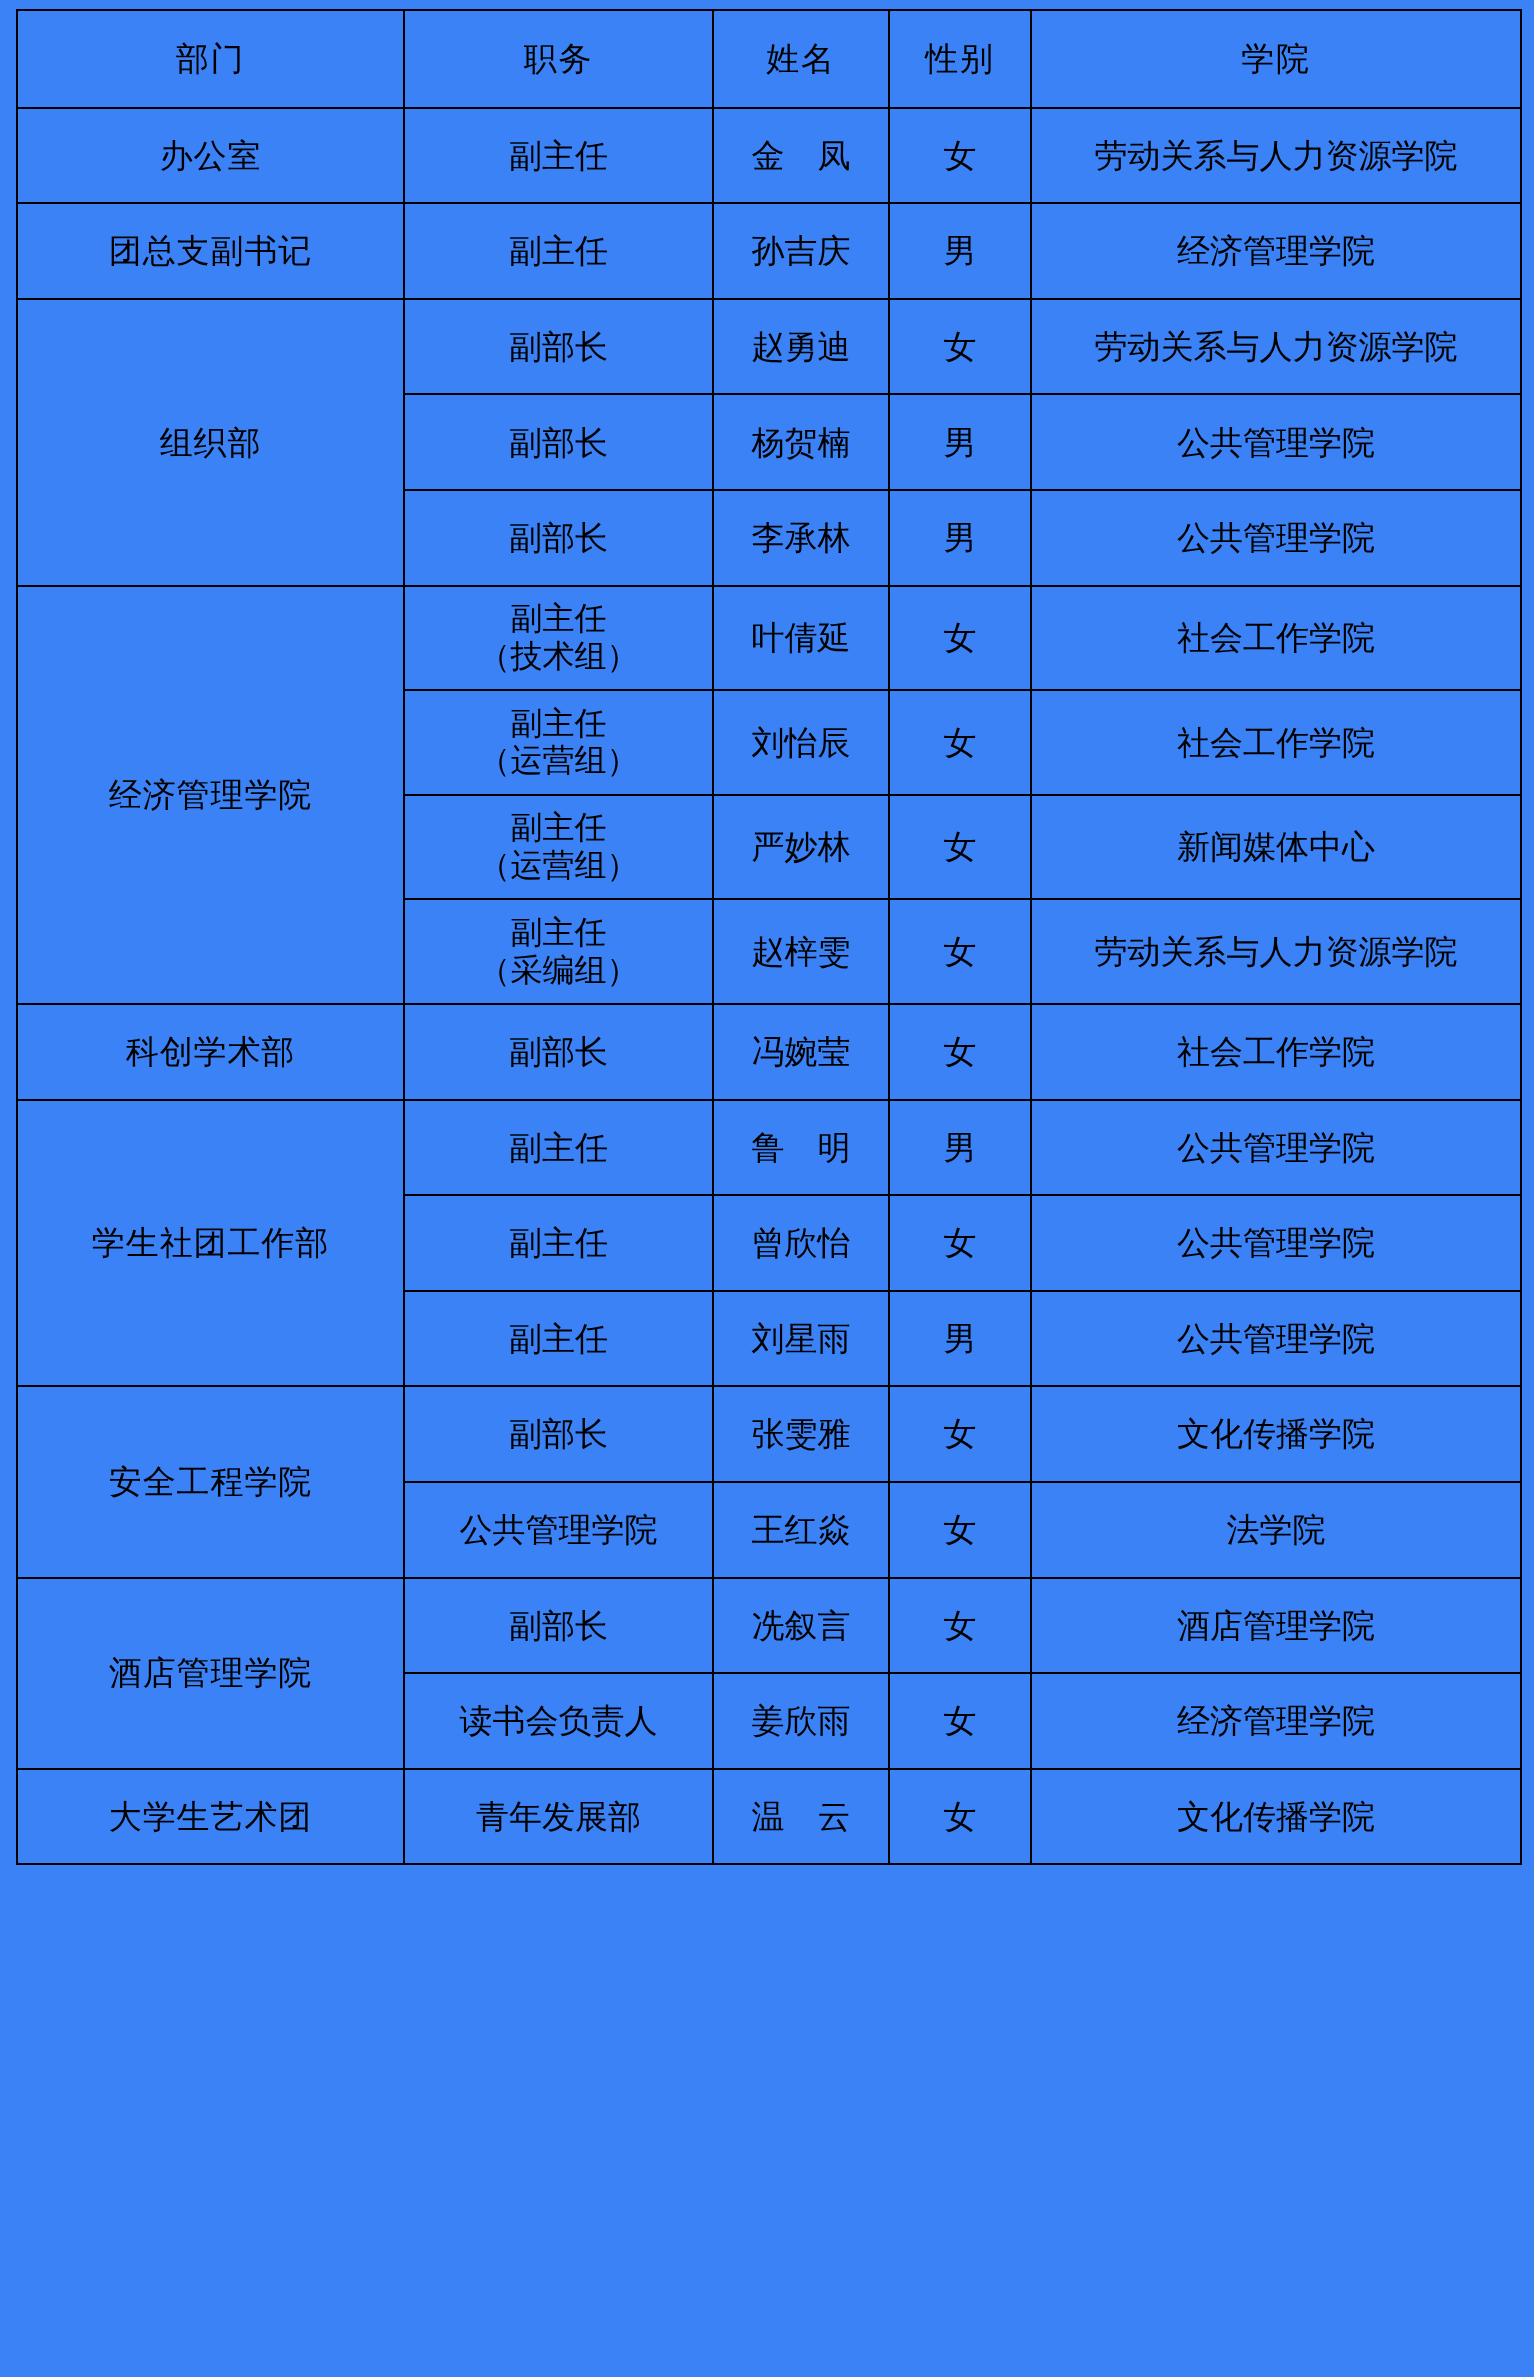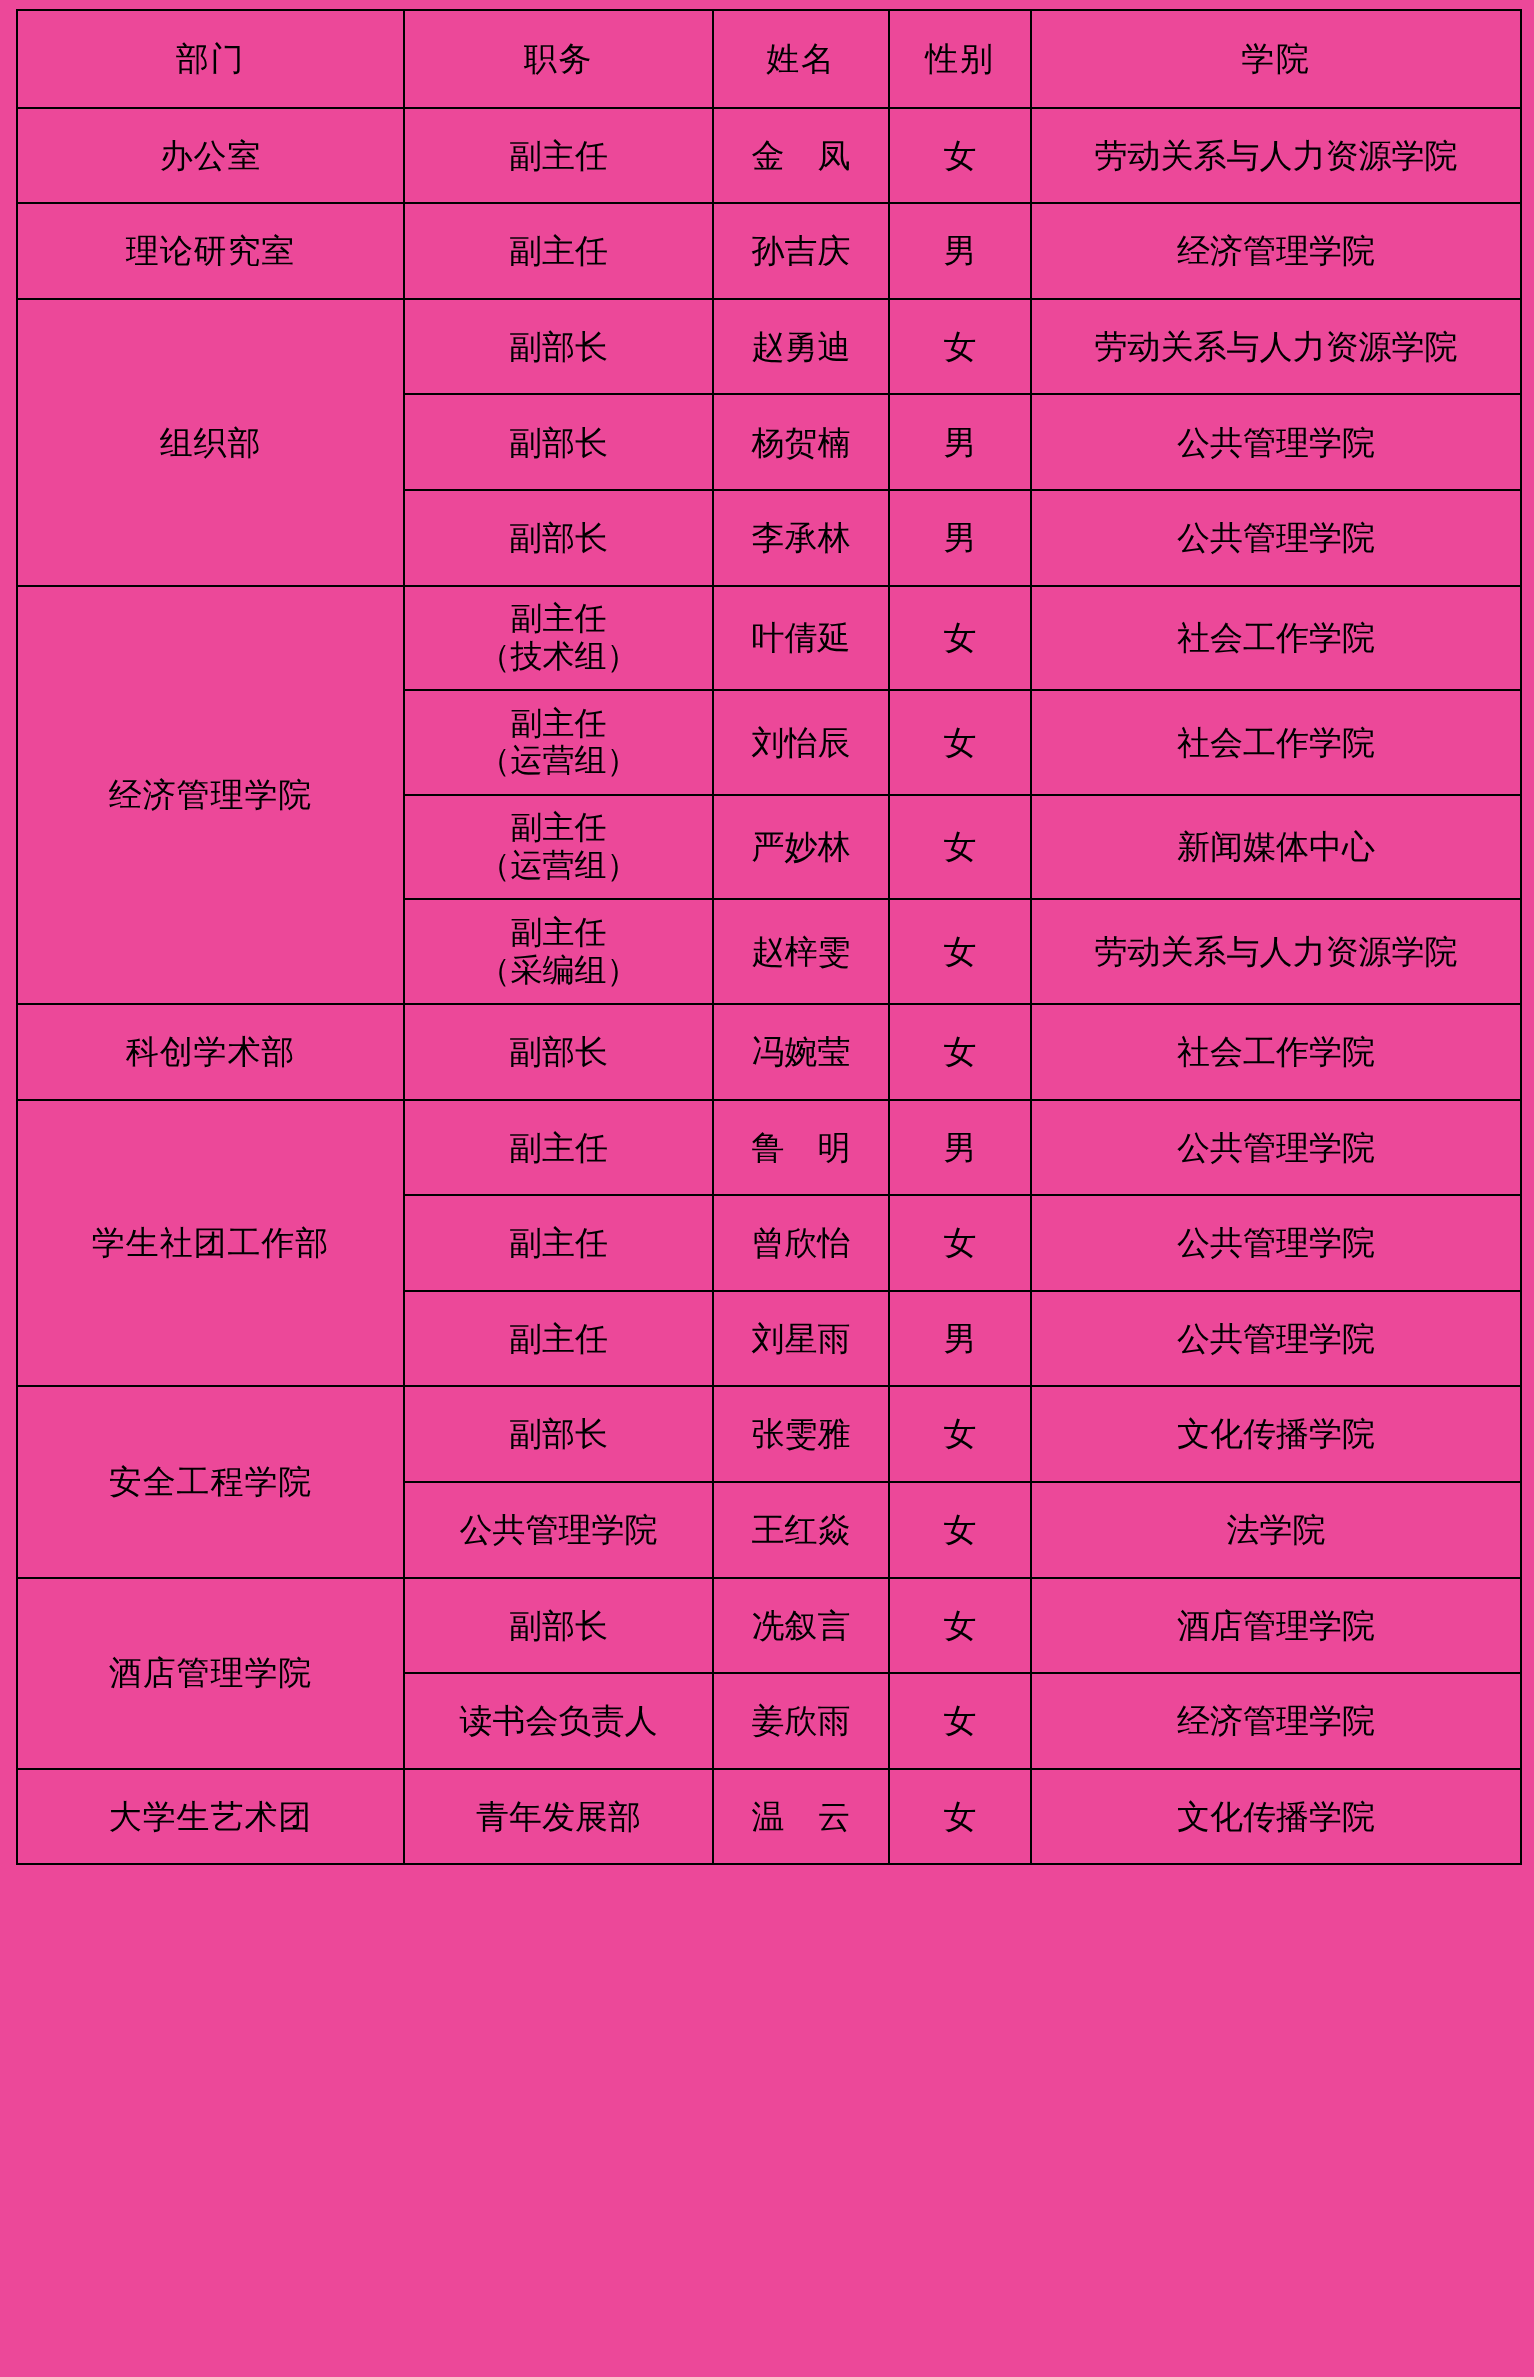--- a/index.html
+++ b/index.html
@@ -10,21 +10,21 @@
   body {
     width: 1534px;
     font-family: "DejaVu Serif", "Liberation Serif", serif;
     color: #000000;
   }
   .page {
     width: 1534px;
     min-height: 2377px;
     box-sizing: border-box;
     padding: 9px 16px 0 16px;
-    background: #ec4899;
+    background: #3b82f6;
   }
   table.roster {
     border-collapse: collapse;
     table-layout: fixed;
     width: 1502px;
     margin: 0;
   }
   table.roster td, table.roster th {
     border: 2.7px solid #000000;
     text-align: center;
@@ -87,21 +87,21 @@
     </thead>
     <tbody id="roster-body">
         <tr>
           <td class="dept-cell">办公室</td>
           <td>副主任</td>
           <td>金　凤</td>
           <td>女</td>
           <td class="small-col">劳动关系与人力资源学院</td>
         </tr>
         <tr>
-          <td class="dept-cell">理论研究室</td>
+          <td class="dept-cell">团总支副书记</td>
           <td>副主任</td>
           <td>孙吉庆</td>
           <td>男</td>
           <td>经济管理学院</td>
         </tr>
         <tr>
           <td class="dept-cell" rowspan="3">组织部</td>
           <td>副部长</td>
           <td>赵勇迪</td>
           <td>女</td>

